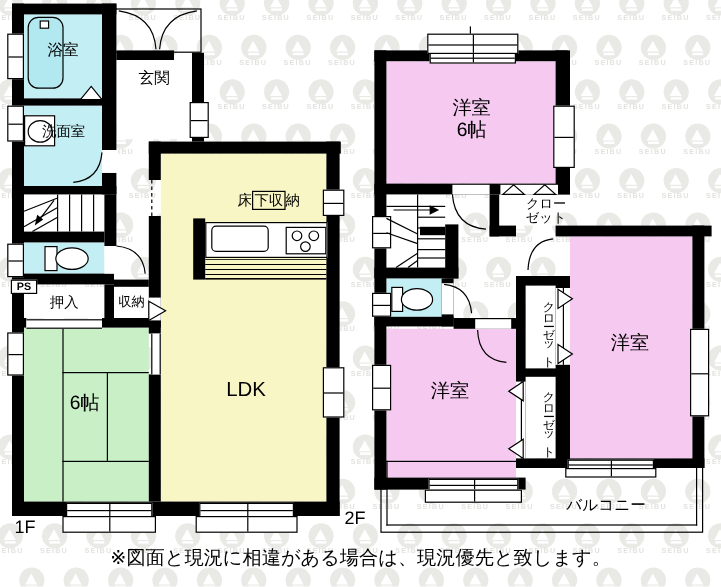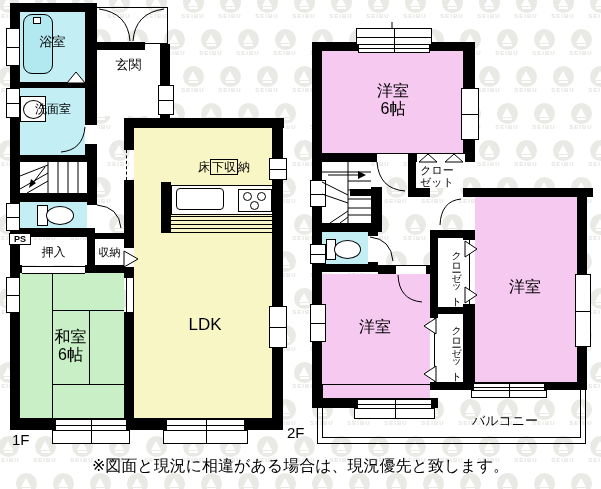--- a/index.html
+++ b/index.html
@@ -1766,30 +1766,29 @@
   <div class="lbl psbox" style="left:9px;top:233px;width:20px;font-size:9px;font-weight:bold;">PS</div>
   <div class="lbl" style="left:20px;top:246px;width:67px;font-size:12px;">押入</div>
   <div class="lbl" style="left:93px;top:246px;width:33px;font-size:11px;">収納</div>
   <div class="lbl" style="left:192px;top:161px;width:64px;font-size:12px;">
     <span>床</span><span class="boxed">下収</span><span>納</span>
   </div>
   <div class="lbl" style="left:160px;top:315px;width:90px;font-size:17px;">
     <div>LDK</div>
   </div>
   <div class="lbl" style="left:28px;top:328px;width:85px;font-size:16px;">
-    <div>和室</div>
     <div>6帖</div>
   </div>
   <div class="lbl" style="left:12px;top:431px;width:30px;font-size:15px;text-align:left;">1F</div>
 
   <div class="lbl" style="left:350px;top:82px;width:86px;font-size:16px;">
     <div>洋室</div>
     <div>6帖</div>
   </div>
-  <div class="lbl" style="left:412px;top:164px;width:50px;font-size:11px;line-height:12px;">
+  <div class="lbl" style="left:430px;top:164px;width:50px;font-size:11px;line-height:12px;">
     <div>クロー</div>
     <div>ゼット</div>
   </div>
   <div class="lbl" style="left:480px;top:278px;width:90px;font-size:16px;">
     <div>洋室</div>
   </div>
   <div class="lbl" style="left:330px;top:318px;width:90px;font-size:16px;">
     <div>洋室</div>
   </div>
   <div class="lbl vert" style="left:439px;top:241px;width:23px;height:64px;font-size:10px;">クローゼット</div>

